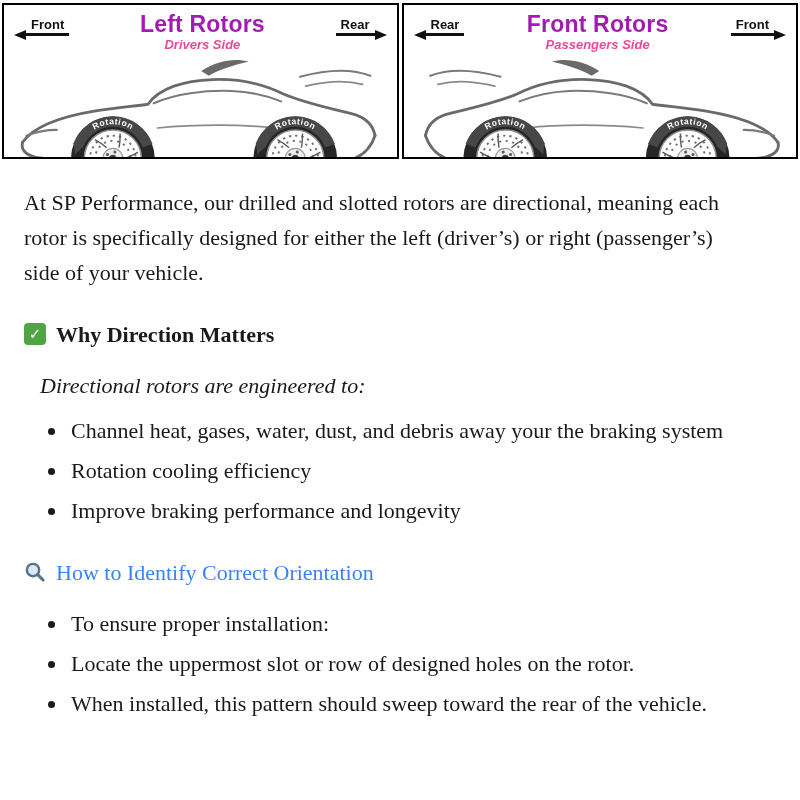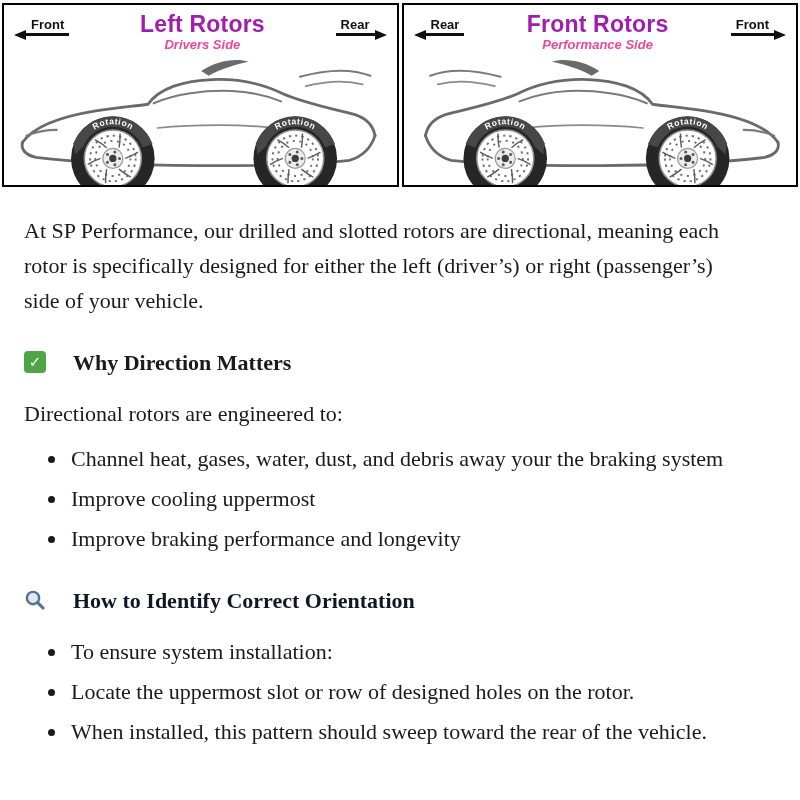--- a/index.html
+++ b/index.html
@@ -4,21 +4,21 @@
 <style>
   * { box-sizing: border-box; }
   html,body { margin:0; padding:0; }
   body {
     width:800px; height:800px; overflow:hidden; background:#fff;
     font-family:"Liberation Serif", serif; color:#1a1a1a;
   }
 
   
   .diagram-row { display:flex; gap:3px; padding:3px 2px 0 2px; }
-  .panel { flex:1; border:2px solid #000; background:#fff; height:184px; position:relative; overflow:hidden; }
+  .panel { flex:1; border:2px solid #000; background:#fff; height:156px; position:relative; overflow:hidden; }
   .panel-header { display:flex; justify-content:space-between; align-items:flex-start;
                   padding:7px 10px 0 10px; font-family:"Liberation Sans", sans-serif; }
   .panel-titles { text-align:center; flex:1; line-height:1.05; }
   .panel-title { font-weight:bold; font-size:23px; letter-spacing:.2px; color:#a21caf; }
   .panel-subtitle { font-weight:bold; font-style:italic; font-size:13px; margin-top:2px; color:#ec4899; }
   .dir-arrow { display:flex; align-items:flex-end; margin-top:5px; }
   .dir-label { font-weight:bold; font-size:13px; border-bottom:3px solid #111; padding:0 5px 1px 5px; color:#111; }
   .tri { width:0; height:0; border-top:5px solid transparent; border-bottom:5px solid transparent; margin-bottom:-4px; }
   .tri-left  { border-right:12px solid #111; }
   .tri-right { border-left:12px solid #111; }
@@ -27,24 +27,24 @@
   .sk  { fill:none; stroke:#6a6a6a; stroke-width:3;   stroke-linecap:round; }
   .sk2 { fill:none; stroke:#7a7a7a; stroke-width:2.2; stroke-linecap:round; }
   .sk3 { fill:none; stroke:#8a8a8a; stroke-width:1.8; stroke-linecap:round; }
   .rot-band { fill:none; stroke:#474747; stroke-width:11; }
   .rot-text { font-family:"Liberation Sans", sans-serif; font-size:9px; font-weight:bold;
               fill:#ffffff; letter-spacing:.6px; }
 
   
   .article { padding:14px 76px 0 24px; font-size:22px; line-height:1.6; }
   .intro { margin:12px 0 20px 0; }
-  .sec-heading { display:flex; align-items:center; gap:27px; margin:26px 0 16px 0; }
+  .sec-heading { display:flex; align-items:center; gap:10px; margin:26px 0 16px 0; }
   .sec-heading .h-text { font-weight:bold; font-size:22px; }
-  .sec-heading.plain .h-text { font-weight:bold; color:#0f172a; }
-  .lead { margin:0 0 6px 0; }
+  .sec-heading.plain .h-text { font-weight:normal; color:#3b82f6; }
+  .lead { margin:0 0 6px 16px;font-style:italic; }
   ul.bullets { margin:10px 0 10px 0; padding-left:44px; }
   ul.bullets li { margin:5px 0; padding-left:3px; }
 
   .check-icon {
     width:22px; height:22px; border-radius:4px; background:#4fa546; flex:0 0 auto;
     display:inline-flex; align-items:center; justify-content:center;
   }
   .check-icon::before {
     content:"\2713"; color:#fff; font-weight:bold; font-size:15px;
     font-family:"DejaVu Sans", sans-serif;
@@ -135,21 +135,21 @@
   </div>
 
   <div class="panel">
     <div class="panel-header">
       <div class="dir-arrow">
         <span class="tri tri-left"></span>
         <span class="dir-label">Rear</span>
       </div>
       <div class="panel-titles">
         <div class="panel-title">Front Rotors</div>
-        <div class="panel-subtitle">Performance Side</div>
+        <div class="panel-subtitle">Passengers Side</div>
       </div>
       <div class="dir-arrow">
         <span class="dir-label">Front</span>
         <span class="tri tri-right"></span>
       </div>
     </div>
     <svg class="car-svg" viewBox="0 0 390 160">
       <use href="#car-sketch" transform="translate(390,0) scale(-1,1)"></use>
       <path class="rot-band" d="M 58.4,98.7 A 39 39 0 0 1 131.6,98.7" marker-end="url(#arrowcap)"></path>
       <path id="rtx1" d="M 61.2,99.7 A 36 36 0 0 1 128.8,99.7" fill="none"></path>
@@ -171,31 +171,31 @@
 
   <div class="sec-heading">
     <span class="check-icon"></span>
     <span class="h-text">Why Direction Matters</span>
   </div>
 
   <p class="lead">Directional rotors are engineered to:</p>
 
   <ul class="bullets">
     <li>Channel heat, gases, water, dust, and debris away your the braking system</li>
-    <li>Improve cooling uppermost</li>
+    <li>Rotation cooling efficiency</li>
     <li>Improve braking performance and longevity</li>
   </ul>
 
   <div class="sec-heading plain">
     <svg class="mag-icon" viewBox="0 0 20 20">
       <circle cx="8.2" cy="8.2" r="5.6" fill="#dce9f5" stroke="#55738f" stroke-width="2.2"></circle>
       <line x1="12.6" y1="12.6" x2="17.3" y2="17.3" stroke="#55738f" stroke-width="2.8" stroke-linecap="round"></line>
     </svg>
     <span class="h-text">How to Identify Correct Orientation</span>
   </div>
 
   <ul class="bullets">
-    <li>To ensure system installation:</li>
+    <li>To ensure proper installation:</li>
     <li>Locate the uppermost slot or row of designed holes on the rotor.</li>
     <li>When installed, this pattern should sweep toward the rear of the vehicle.</li>
   </ul>
 
 </div>
 
 </body></html>

